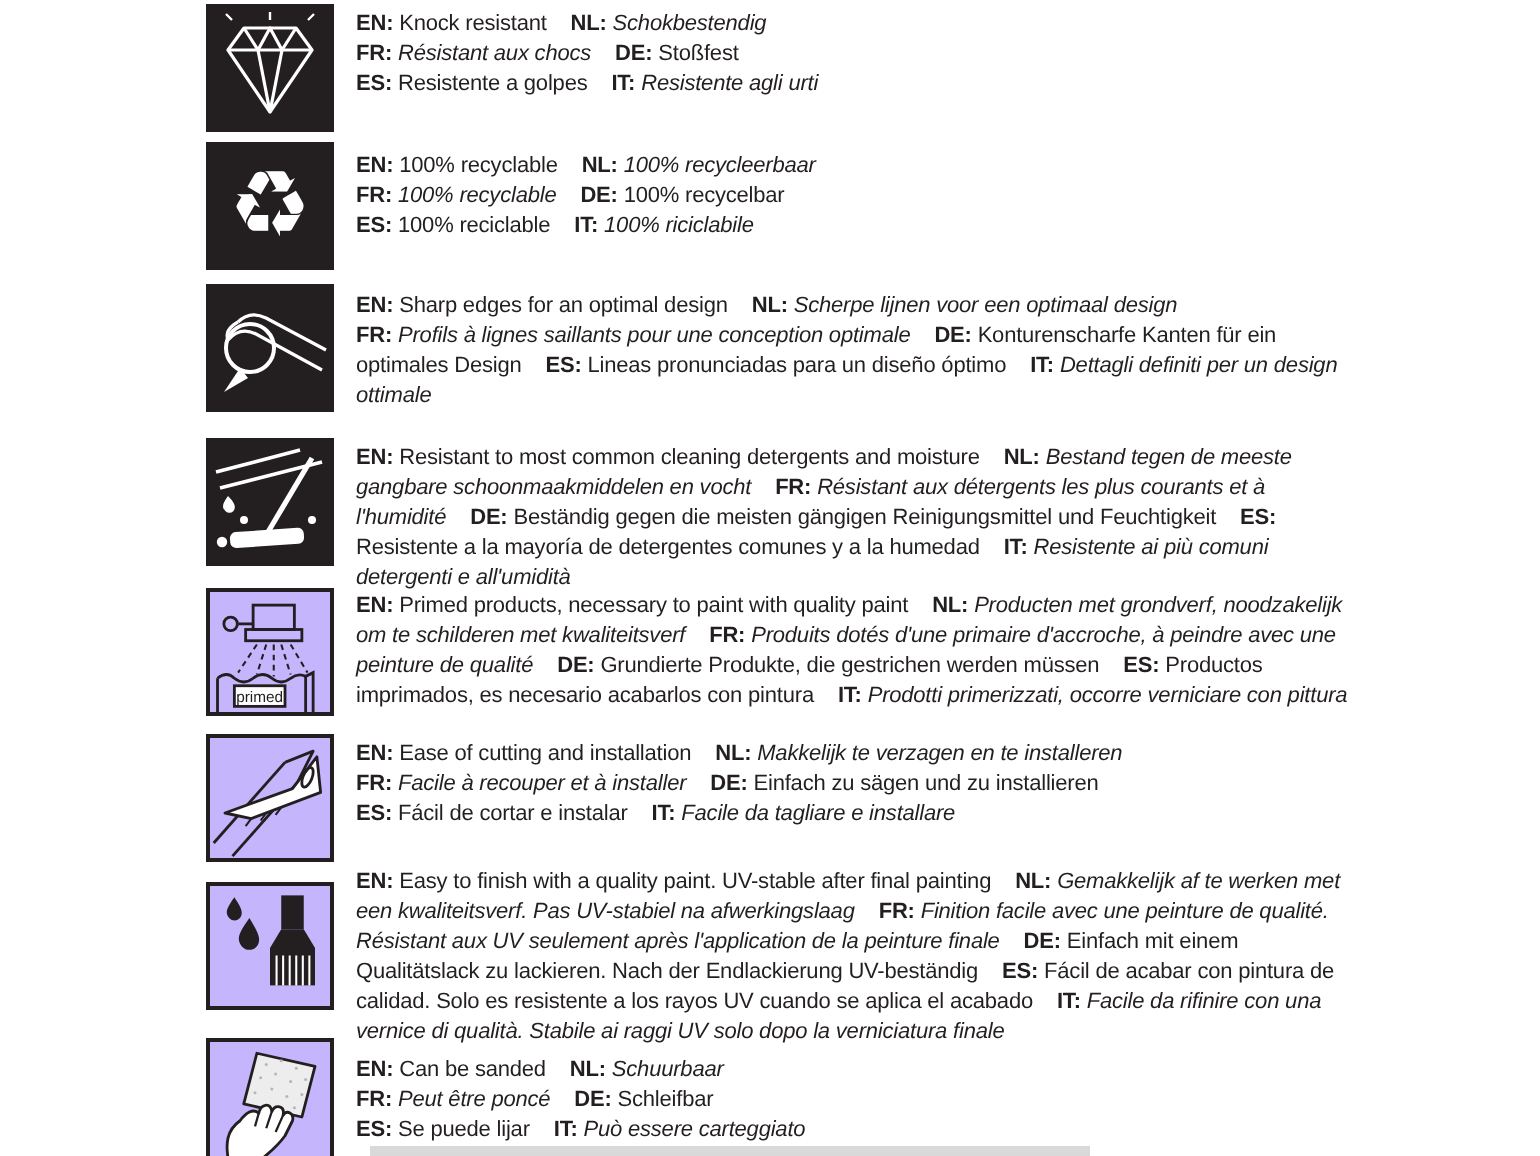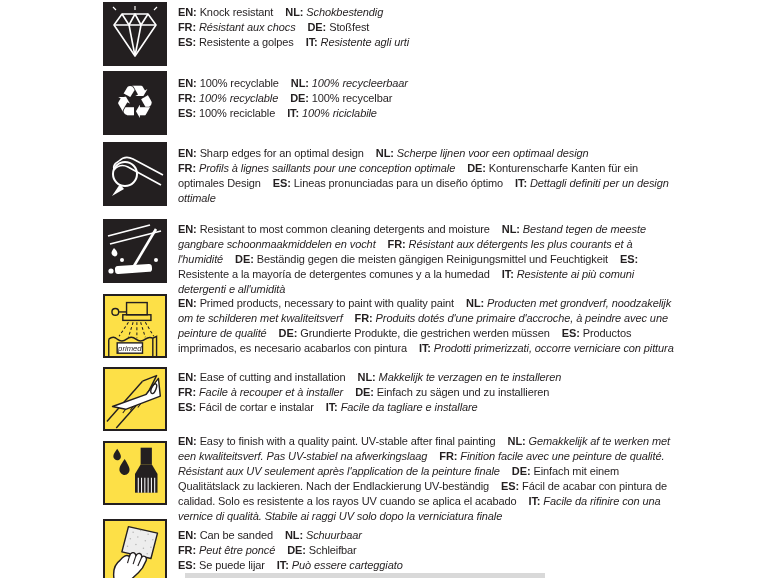--- a/index.html
+++ b/index.html
@@ -8,21 +8,21 @@
     position:relative; width:770px; height:578px; background:#ffffff;
     overflow:hidden; font-family:"Liberation Sans", sans-serif; color:#231f20;
     margin:0 auto;
     padding-left:20px;
   }
   .row{position:absolute; left:0; top:0; width:770px;}
   .icon-box{
     position:absolute; left:103px; width:64px; height:64px; box-sizing:border-box;
   }
   .icon-box.solid{background:#231f20;}
-  .icon-box.outline{background:#fde047; border:2.5px solid #231f20;font-style:italic;}
+  .icon-box.outline{background:#c4b5fd; border:2.5px solid #231f20;}
   .icon-box svg{display:block; width:100%; height:100%;}
   .txt{
     position:absolute; left:178px; width:496px;
     font-size:11px; line-height:15px; letter-spacing:-0.1px;
   }
   .lbl{font-weight:bold;}
   .val.it{font-style:italic;}
   .gap{display:inline-block; width:9px;}
   #footer-bar{
     position:absolute; left:185px; top:573px; width:360px; height:5px;

